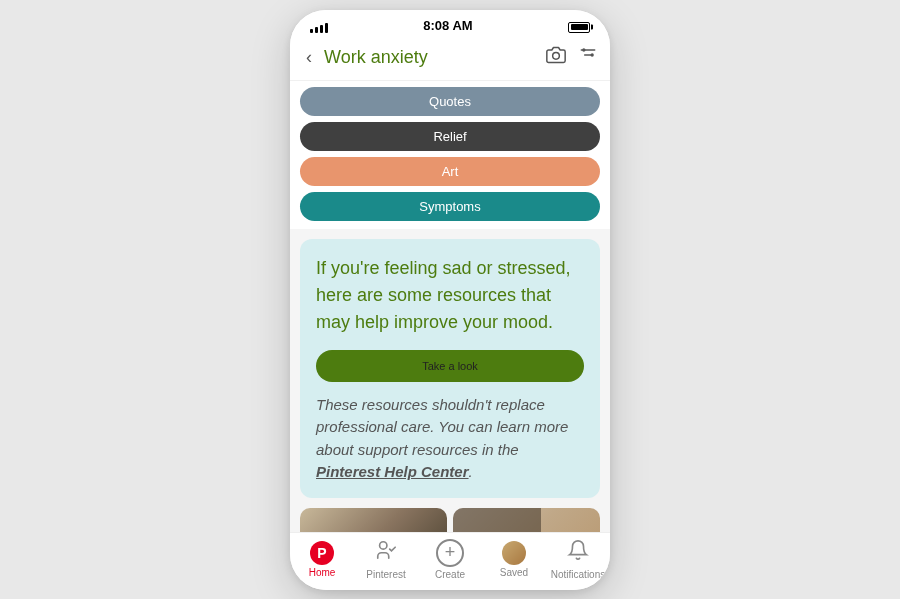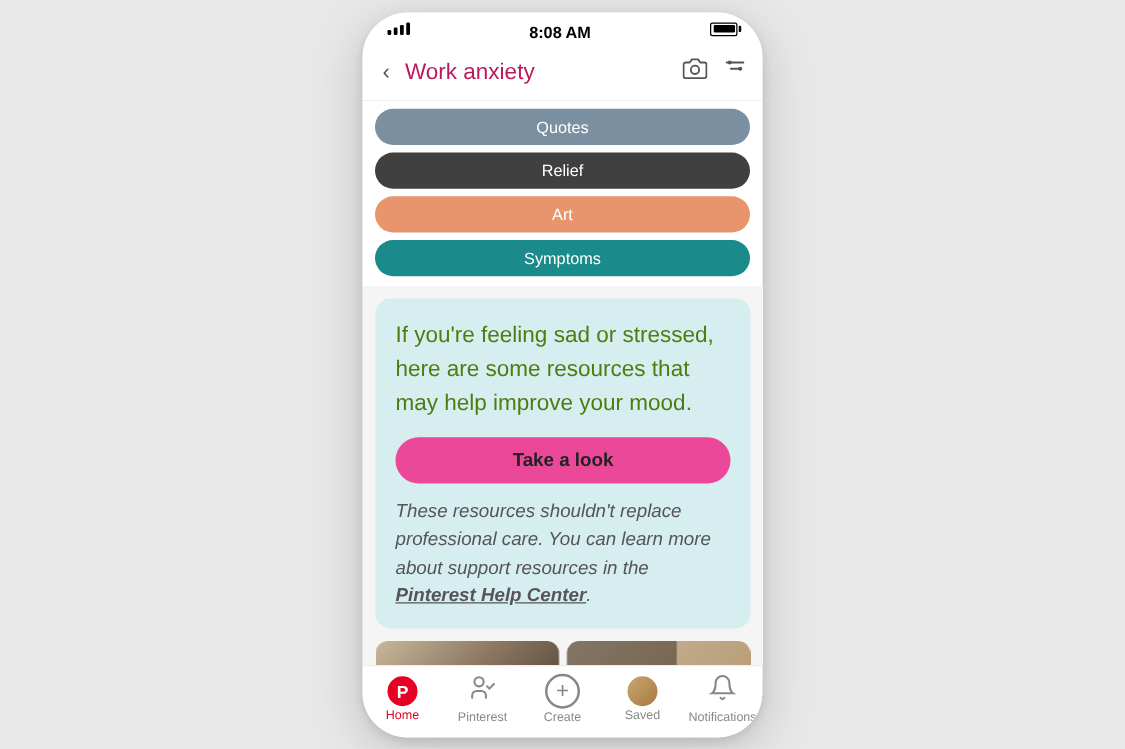--- a/index.html
+++ b/index.html
@@ -24,21 +24,21 @@
       overflow: hidden;
       display: flex;
       flex-direction: column;
       position: relative;
     }
 
     
     .status-bar {
       background: #fff;
       display: flex;
-      align-items: flex-start;
+      align-items: flex-end;
       justify-content: space-between;
       padding: 8px 20px 4px 20px;
       font-size: 12px;
       font-weight: 600;
     }
     .status-signal {
       display: flex;
       align-items: flex-end;
       gap: 2px;
     }
@@ -98,21 +98,21 @@
       color: #555;
       font-size: 18px;
       cursor: pointer;
       padding: 2px 4px;
       font-weight: 300;
     }
     .search-title {
       flex: 1;
       font-size: 18px;
       font-weight: 400;
-      color: #be185d;
+      color: #4d7c0f;
     }
     .header-icon {
       color: #555;
       font-size: 18px;
       cursor: pointer;
       padding: 2px 4px;
     }
     .filter-icon {
       color: #555;
       font-size: 18px;
@@ -169,27 +169,27 @@
       border-radius: 12px;
       padding: 16px 16px 14px 16px;
     }
     .resource-text {
       font-size: 18px;
       color: #4d7c0f;
       line-height: 1.5;
       margin-bottom: 14px;
     }
     .take-look-btn {
-      background: #ec4899;
+      background: #4d7c0f;
       border: none;
       border-radius: 22px;
       padding: 10px;
       width: 100%;
-      font-size: 15px;
-      font-weight: 700;
+      font-size: 11px;
+      font-weight: 400;
       color: #222;
       cursor: pointer;
       margin-bottom: 12px;
     }
     .disclaimer-text {
       font-size: 15px;
       color: #555;
       line-height: 1.5;
       font-style: italic;
     }

